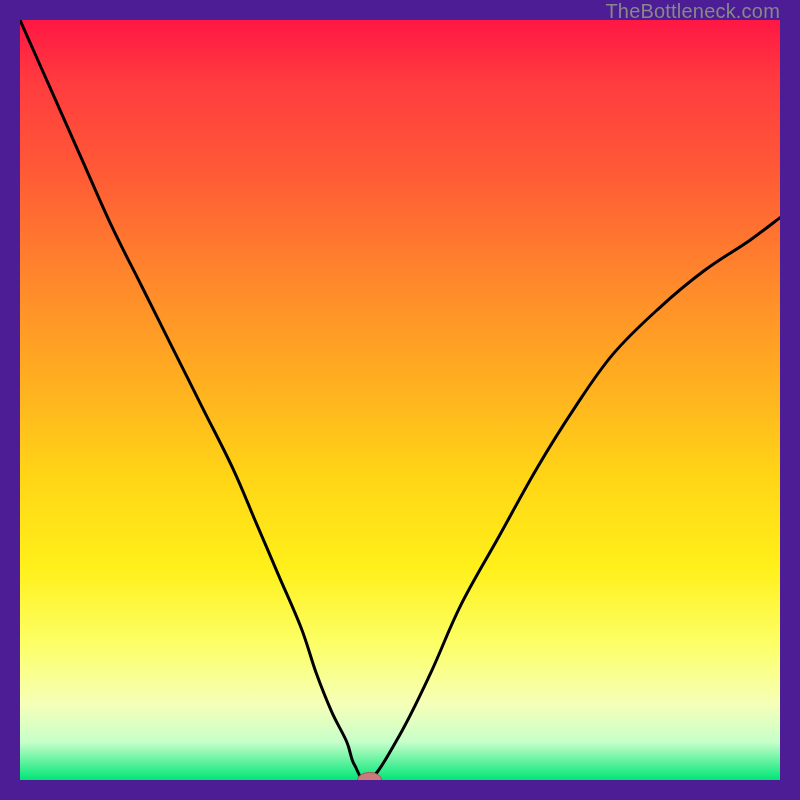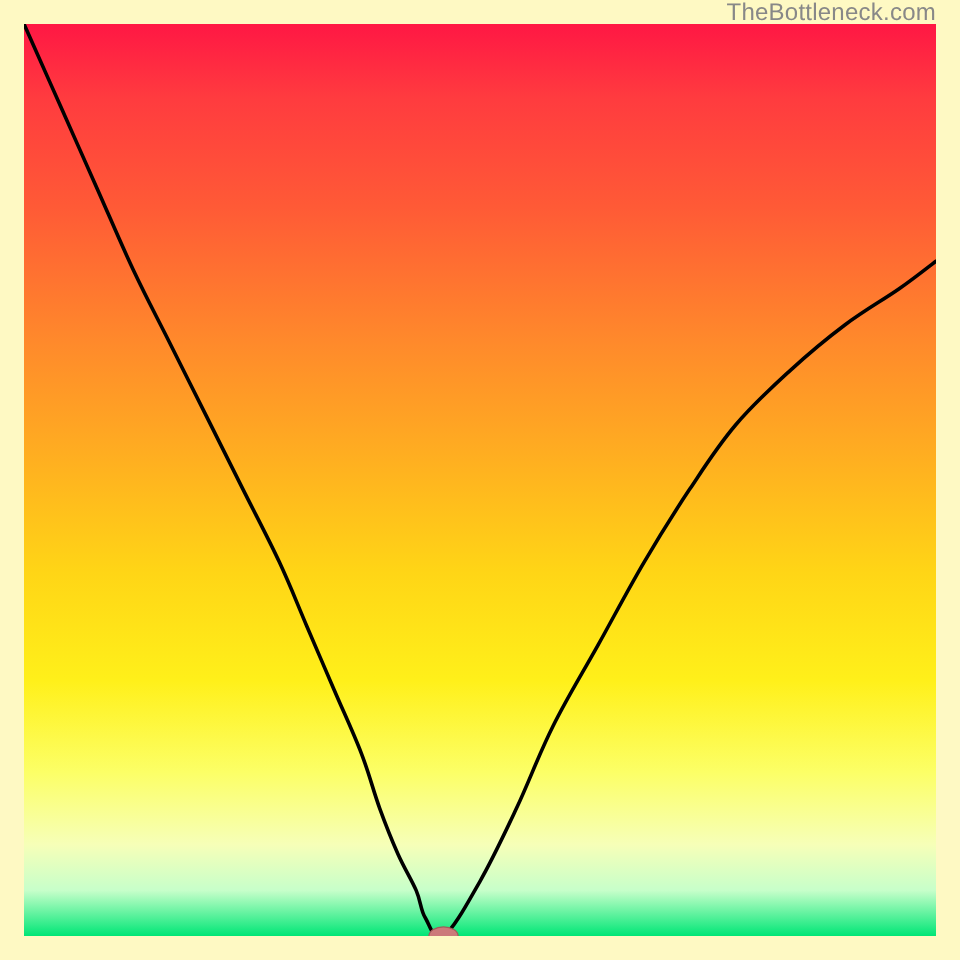--- a/index.html
+++ b/index.html
@@ -8,21 +8,21 @@
     width: 800px;
     height: 800px;
     background: #000;
     font-family: Arial, Helvetica, sans-serif;
     overflow: hidden;
   }
   .frame {
     position: relative;
     width: 800px;
     height: 800px;
-    background: #fef9c3;
+    background: #4c1d95;
   }
   .plot-area {
     position: absolute;
     left: 20px;
     top: 20px;
     width: 760px;
     height: 760px;
     
     background: linear-gradient(
       to bottom,

